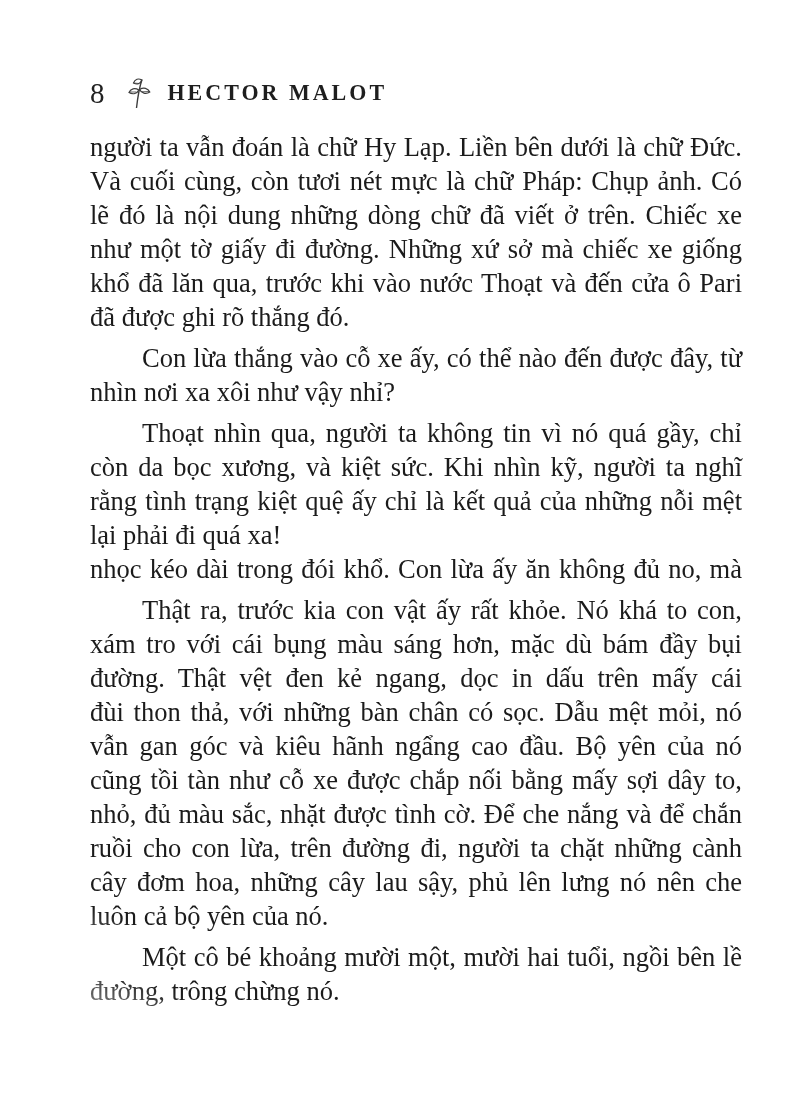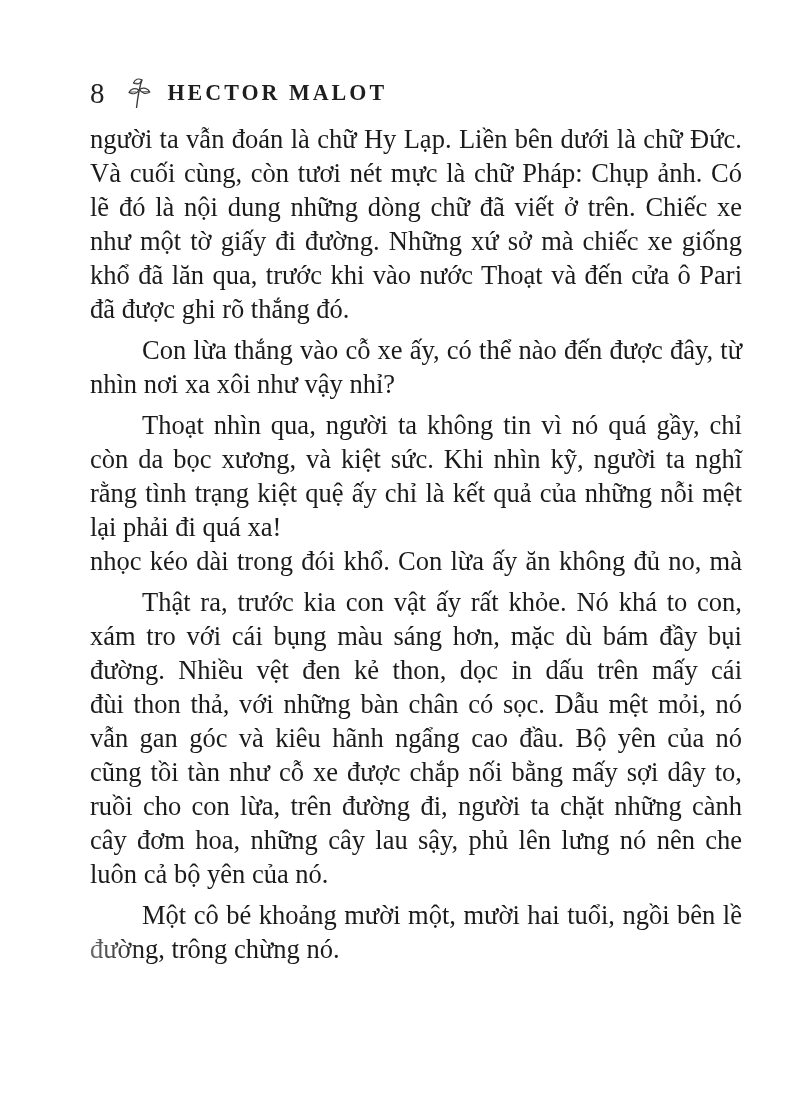--- a/index.html
+++ b/index.html
@@ -36,21 +36,21 @@
   }
   .running-title {
     font-size: 22px;
     font-weight: bold;
     letter-spacing: 3px;
     color: #1e1e1e;
     transform: scaleY(1.05);
   }
   .body-text {
     position: absolute;
-    top: 122px;
+    top: 130px;
     left: 90px;
     width: 652px;
     font-size: 26.5px;
     line-height: 34px;
   }
   .para + .para { margin-top: 7px; }
   .line {
     text-align: justify;
     text-align-last: justify;
     white-space: normal;
@@ -105,24 +105,25 @@
       <div class="para">
         <div class="line indented">Thoạt nhìn qua, người ta không tin vì nó quá gầy, chỉ</div>
         <div class="line">còn da bọc xương, và kiệt sức. Khi nhìn kỹ, người ta nghĩ</div>
         <div class="line">rằng tình trạng kiệt quệ ấy chỉ là kết quả của những nỗi mệt</div>
         <div class="line last">lại phải đi quá xa!</div>
         <div class="line">nhọc kéo dài trong đói khổ. Con lừa ấy ăn không đủ no, mà</div>
       </div>
       <div class="para">
         <div class="line indented">Thật ra, trước kia con vật ấy rất khỏe. Nó khá to con,</div>
         <div class="line">xám tro với cái bụng màu sáng hơn, mặc dù bám đầy bụi</div>
-        <div class="line">đường. Nhiều vệt đen kẻ thon, dọc in dấu trên mấy cái</div>
+        <div class="line">đường. Thật vệt đen kẻ ngang, dọc in dấu trên mấy cái</div>
         <div class="line">đùi thon thả, với những bàn chân có sọc. Dẫu mệt mỏi, nó</div>
         <div class="line">vẫn gan góc và kiêu hãnh ngẩng cao đầu. Bộ yên của nó</div>
         <div class="line">cũng tồi tàn như cỗ xe được chắp nối bằng mấy sợi dây to,</div>
+        <div class="line">nhỏ, đủ màu sắc, nhặt được tình cờ. Để che nắng và để chắn</div>
         <div class="line">ruồi cho con lừa, trên đường đi, người ta chặt những cành</div>
         <div class="line">cây đơm hoa, những cây lau sậy, phủ lên lưng nó nên che</div>
         <div class="line last">luôn cả bộ yên của nó.</div>
       </div>
       <div class="para">
         <div class="line indented">Một cô bé khoảng mười một, mười hai tuổi, ngồi bên lề</div>
         <div class="line last">đường, trông chừng nó.</div>
       </div>
     </main>
 

